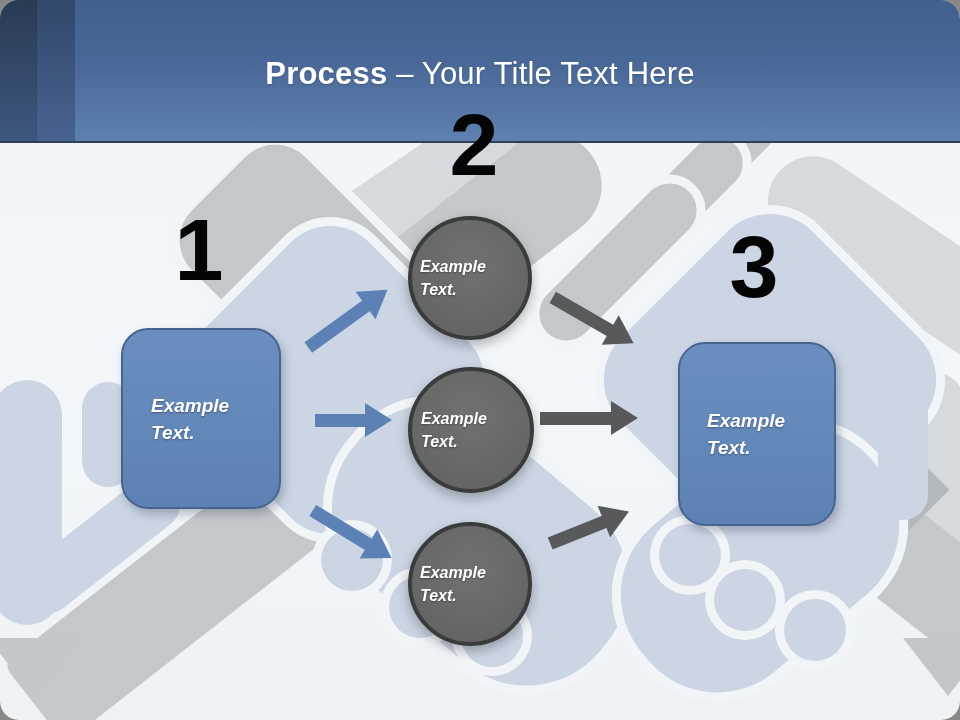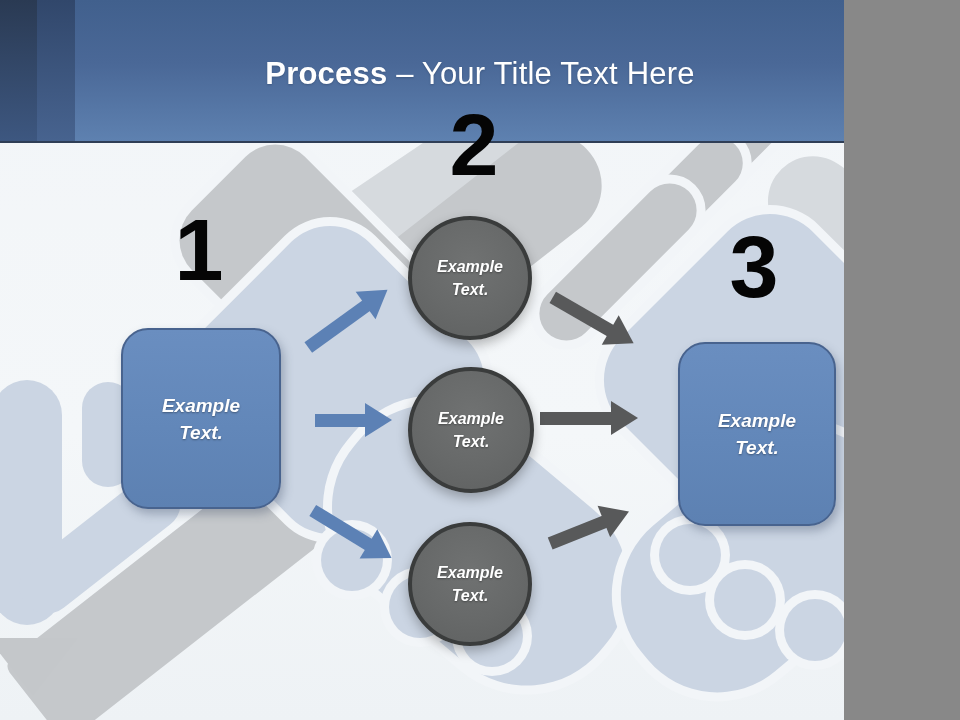--- a/index.html
+++ b/index.html
@@ -4,23 +4,24 @@
 <style>
   :root{
     --accent-blue:#6287b9; --accent-blue-border:#48638e;
     --circle-fill:#676969; --circle-border:#3a3c3c;
     --arrow-blue:#5c81b5; --arrow-gray:#58595a;
     --header-top:#41608d; --header-bottom:#5e81b0;
     --canvas:#f2f5f8; --mitt:#cbd5e3; --arm-gray:#c5c8cb; --arm-light:#d6dade;
   }
   html,body{margin:0;padding:0;background:#888;}
   .slide{
-    position:relative;width:844px;height:720px;overflow:hidden;
+    position:relative;width:960px;height:720px;overflow:hidden;
     background:linear-gradient(180deg,var(--canvas) 0%,#f4f7f9 60%,#eef2f5 100%);
     font-family:"Liberation Sans","DejaVu Sans",sans-serif;
+    border-radius:19px;
   }
   
   .header{
     position:absolute;left:0;top:0;width:960px;height:141px;z-index:2;
     background:linear-gradient(180deg,var(--header-top) 0%,#4a6897 45%,var(--header-bottom) 100%);
     border-bottom:2px solid #2f3e56;
   }
   .stripe1{position:absolute;left:0;top:0;width:37px;height:100%;
     background:linear-gradient(180deg,#2a3a53 0%,#3d5780 100%);}
   .stripe2{position:absolute;left:37px;top:0;width:38px;height:100%;
@@ -44,21 +45,21 @@
   }
   
   .pbox{
     position:absolute;z-index:5;border-radius:27px;
     background:linear-gradient(180deg,#6a8ec0 0%,var(--accent-blue) 55%,#5d81b2 100%);
     border:2px solid var(--accent-blue-border);
     box-shadow:3px 5px 10px rgba(60,75,100,.35);
     display:flex;align-items:center;justify-content:center;
   }
   .pbox .lbl,.pcircle .lbl{
-    width:100px;text-align:center;color:#fff;font-style:italic;font-weight:bold;
+    width:100px;text-align:left;color:#fff;font-style:italic;font-weight:bold;
     text-shadow:0 1px 2px rgba(0,0,0,.35);
   }
   .pbox .lbl{font-size:19px;line-height:27px;}
   
   .pcircle{
     position:absolute;z-index:5;border-radius:50%;
     background:radial-gradient(circle at 50% 38%,#707272 0%,var(--circle-fill) 55%,#5e6060 100%);
     border:4px solid var(--circle-border);
     box-shadow:0 5px 12px rgba(0,0,0,.28);
     display:flex;align-items:center;justify-content:center;

